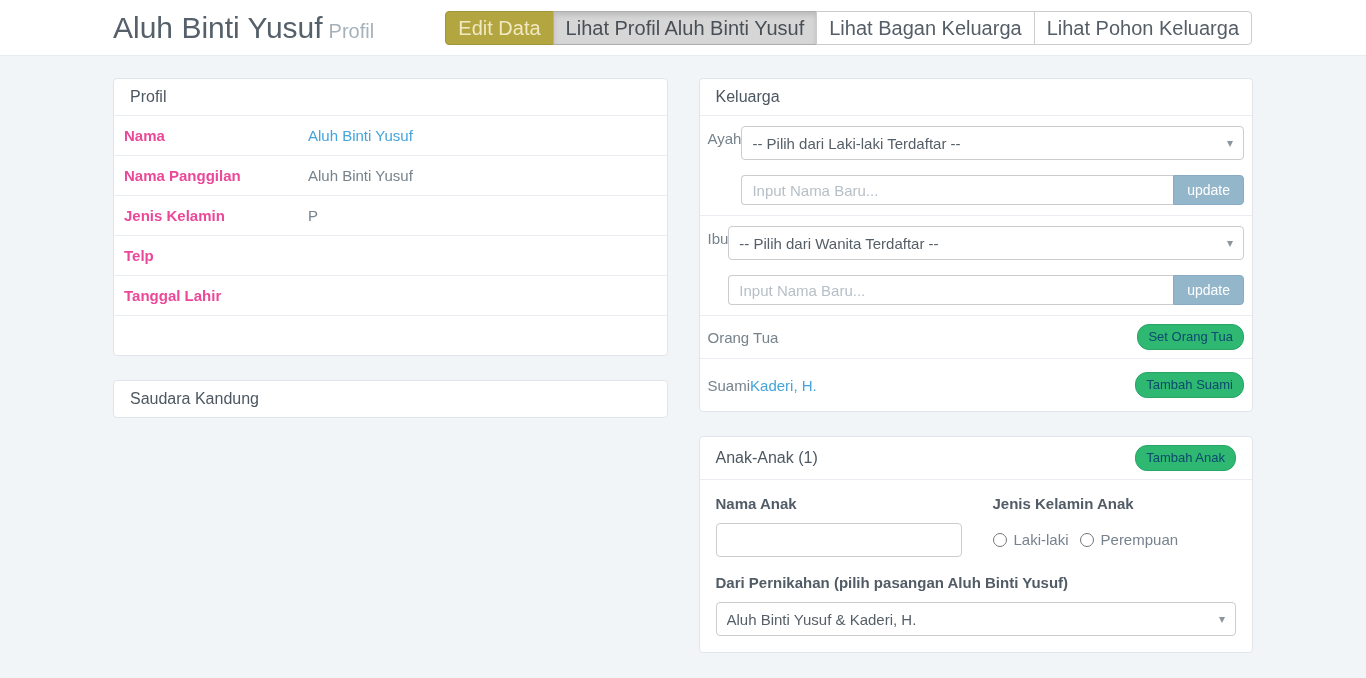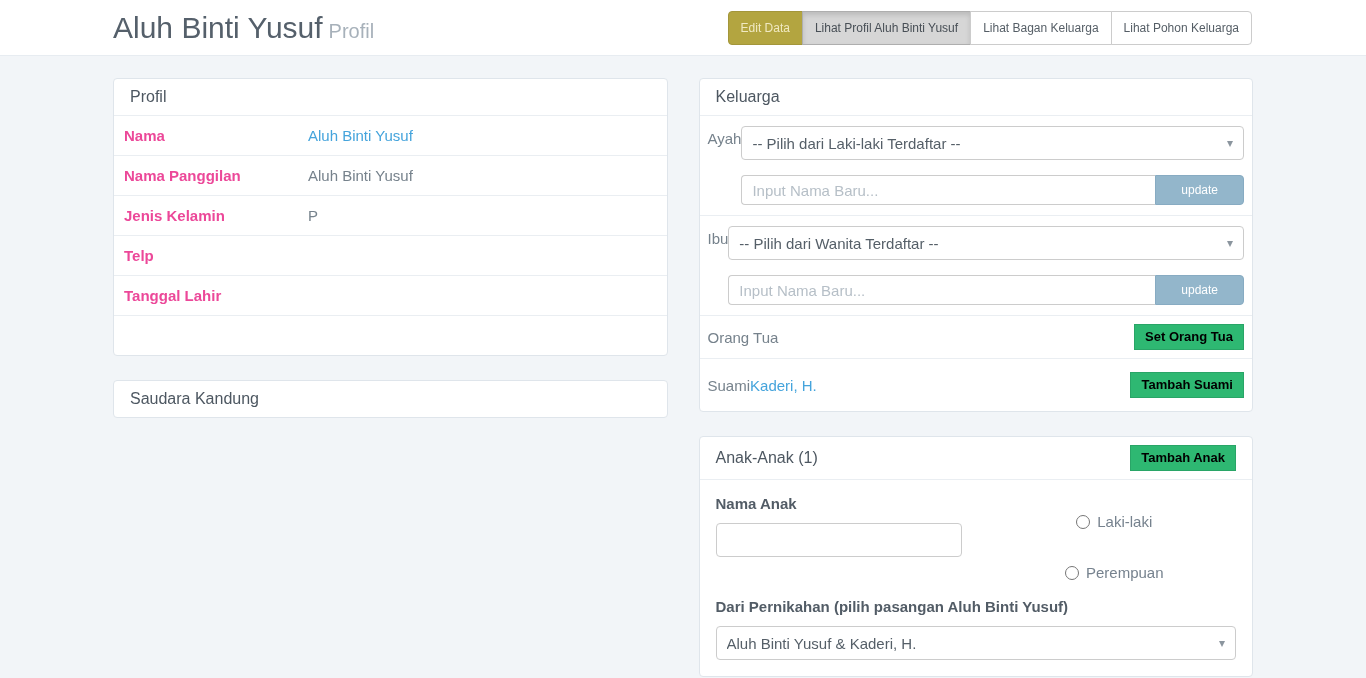--- a/index.html
+++ b/index.html
@@ -31,21 +31,21 @@
     font-size: 20px;
     font-weight: 300;
     color: #a7b1ba;
     margin-left: 6px;
   }
 
   
   .btn-group { display: inline-flex; }
   .btn-group .nav-btn {
     font-family: inherit;
-    font-size: 12px;
+    font-size: 20px;
     padding: 8px 12px;
     background: #ffffff;
     border: 1px solid #cccccc;
     color: #555e66;
     cursor: pointer;
     margin-left: -1px;
     white-space: nowrap;
     line-height: 16px;
   }
   .btn-group .nav-btn:first-child { border-radius: 4px 0 0 4px; margin-left: 0; }
@@ -133,37 +133,36 @@
     outline: none;
     min-width: 0;
   }
   .input-group input::placeholder { color: #b6bfc7; }
   .btn-update {
     background: #93b6cb;
     border: 1px solid #87abc2;
     border-radius: 0 4px 4px 0;
     color: #ffffff;
     font-family: inherit;
-    font-size: 12px;
-    padding: 0 25px;
+    font-size: 14px;
+    padding: 0 13px;
     cursor: pointer;
   }
 
   .btn-green {
     background: #2eb872;
     border: 1px solid #29a567;
-    border-radius: 0;
-    color: #000000;
+    border-radius: 12px;
+    color: #0c4a6e;
     font-family: inherit;
     font-size: 13px;
     padding: 4px 10px;
     line-height: 16px;
     cursor: pointer;
     white-space: nowrap;
-    font-weight: bold;
   }
 
   
   .frow { border-top: 1px solid #eaeef2; display: flex; padding: 10px 8px; }
   .frow .plabel { padding-top: 4px; }
   .frow .fcontrols { flex: 1; min-width: 0; padding-right: 0; }
   .frow.center { align-items: center; padding: 8px; }
   .frow.tall { padding: 13px 8px; align-items: center; }
   .spacer { flex: 1; }
 
@@ -184,21 +183,21 @@
     width: 100%;
     height: 34px;
     border: 1px solid #cccccc;
     border-radius: 4px;
     padding: 0 10px;
     font-family: inherit;
     font-size: 15px;
     color: #555f68;
     outline: none;
   }
-  .radio-row { display: flex; align-items: center; gap: 34px; margin-top: 18px; flex-direction: column; }
+  .radio-row { display: flex; align-items: center; gap: 11px; margin-top: 18px; }
   .radio-opt { display: inline-flex; align-items: center; gap: 7px; color: #76828e; cursor: pointer; }
   .radio-opt input { width: 14px; height: 14px; accent-color: #b9c1c8; }
   .marriage-block { margin-top: 17px; }
   .marriage-block .fselect { margin-top: 0; }
 </style>
 </head>
 <body>
 
 <div class="page-header">
   <div>
@@ -304,20 +303,21 @@
       </div>
 
 
       <div class="child-form">
         <div class="form-row">
           <div class="fcol-left">
             <label class="form-label">Nama Anak</label>
             <input type="text" class="text-input" value="" style="">
           </div>
           <div class="fcol-right">
+            <label class="form-label">Jenis Kelamin Anak</label>
             <div class="radio-row">
               <label class="radio-opt">
                 <input type="radio" name="child-gender" style="">
                 <span>Laki-laki</span>
               </label>
               <label class="radio-opt">
                 <input type="radio" name="child-gender" style="">
                 <span>Perempuan</span>
               </label>
             </div>

